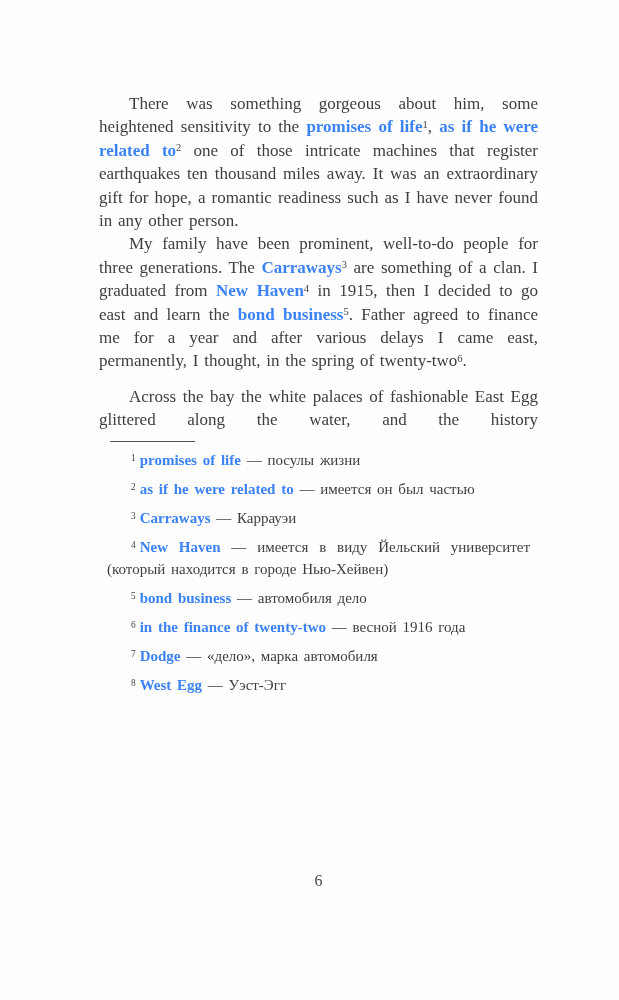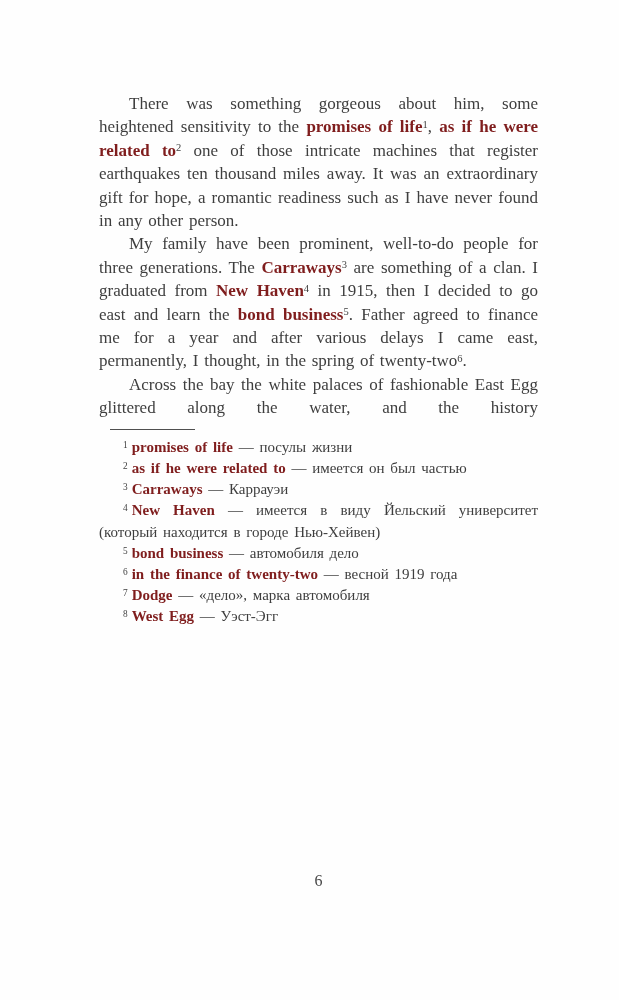--- a/index.html
+++ b/index.html
@@ -15,37 +15,37 @@
     overflow: hidden;
   }
   .body-text p {
     margin: 0;
     font-size: 17px;
     line-height: 23.4px;
     text-align: justify;
     text-indent: 30px;
     word-spacing: 1.5px;
   }
-  .body-text p.jlast { text-align-last: justify; }
-  .b { font-weight: bold; color: #7f1d1d; }
+  .body-text p.jlast { text-align-last: justify; margin-top: 12px; }
+  .b { font-weight: bold; color: #3b82f6; }
   sup {
     font-size: 62%;
     line-height: 0;
     vertical-align: baseline;
     position: relative;
     top: -0.45em;
   }
   .footnote-sep {
     width: 85px;
     height: 0;
     border-top: 1.5px solid #4f4f4f;
     margin: 9px 0 7px 11px;
   }
   .footnotes p {
-    margin: 0;
+    margin: 8px;
     font-size: 15px;
     line-height: 21.2px;
     text-align: justify;
     text-indent: 24px;
     word-spacing: 2px;
   }
   .footnotes sup { margin-right: 4px; }
   .page-number {
     position: absolute;
     top: 872px;
@@ -65,18 +65,18 @@
       <p><span>My family have been prominent, well-to-do people for three generations. The </span><span class="b">Carraways</span><sup>3</sup><span> are something of a clan. I graduated from </span><span class="b">New Haven</span><sup>4</sup><span> in 1915, then I decided to go east and learn the </span><span class="b">bond business</span><sup>5</sup><span>. Father agreed to finance me for a year and after various delays I came east, permanently, I thought, in the spring of twenty-two</span><sup>6</sup><span>.</span></p>
       <p class="jlast"><span>Across the bay the white palaces of fashionable East Egg glittered along the water, and the history</span></p>
     </div>
   <div class="footnote-sep"></div>
   <div class="footnotes">
       <p><sup>1</sup><span class="b">promises of life</span><span> — посулы жизни</span></p>
       <p><sup>2</sup><span class="b">as if he were related to</span><span> — имеется он был частью</span></p>
       <p><sup>3</sup><span class="b">Carraways</span><span> — Каррауэи</span></p>
       <p><sup>4</sup><span class="b">New Haven</span><span> — имеется в виду Йельский университет (который находится в городе Нью-Хейвен)</span></p>
       <p><sup>5</sup><span class="b">bond business</span><span> — автомобиля дело</span></p>
-      <p><sup>6</sup><span class="b">in the finance of twenty-two</span><span> — весной 1919 года</span></p>
+      <p><sup>6</sup><span class="b">in the finance of twenty-two</span><span> — весной 1916 года</span></p>
       <p><sup>7</sup><span class="b">Dodge</span><span> — «дело», марка автомобиля</span></p>
       <p><sup>8</sup><span class="b">West Egg</span><span> — Уэст-Эгг</span></p>
     </div>
   <div class="page-number">6</div>
 </div>
 
 </body></html>

